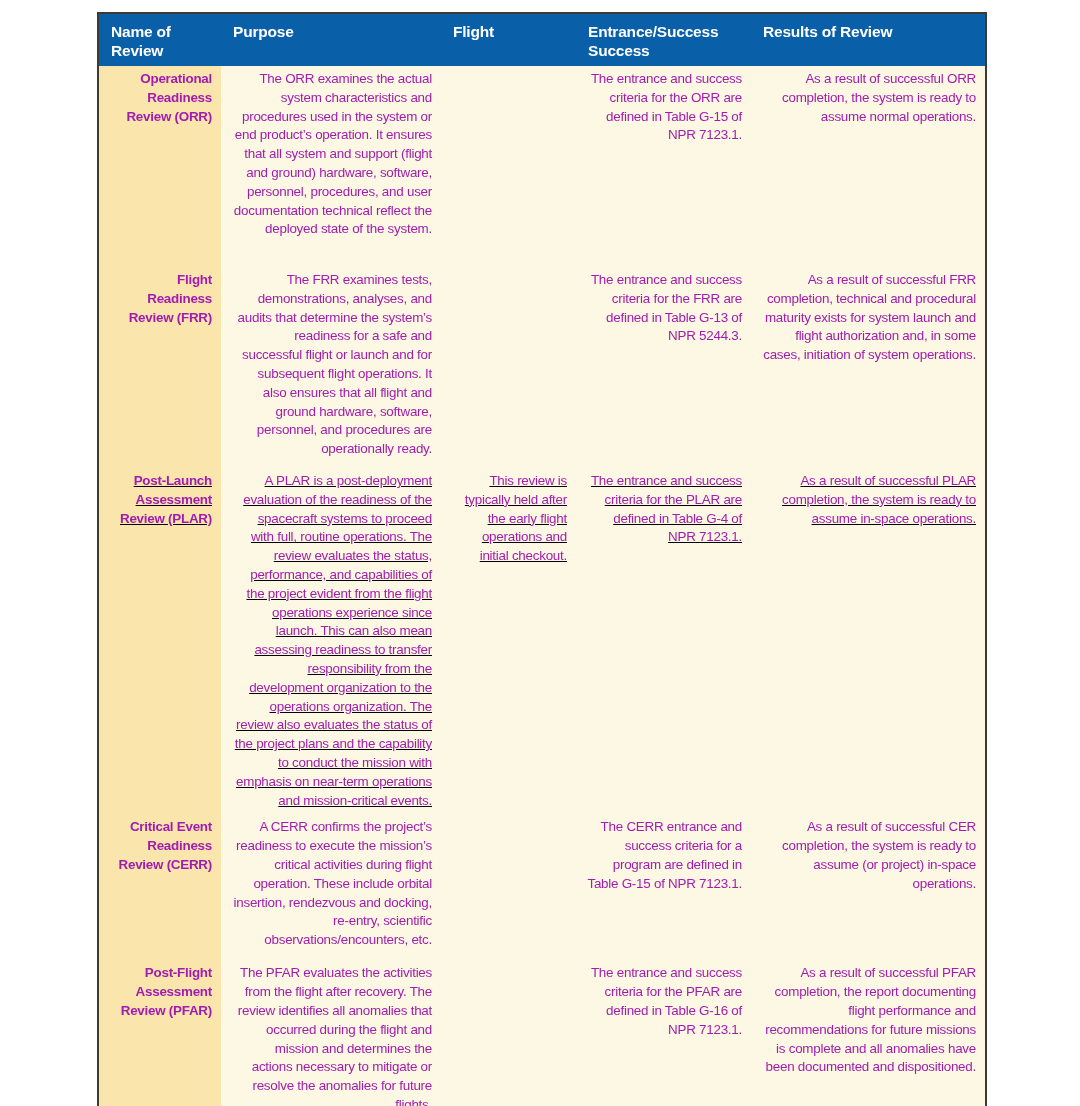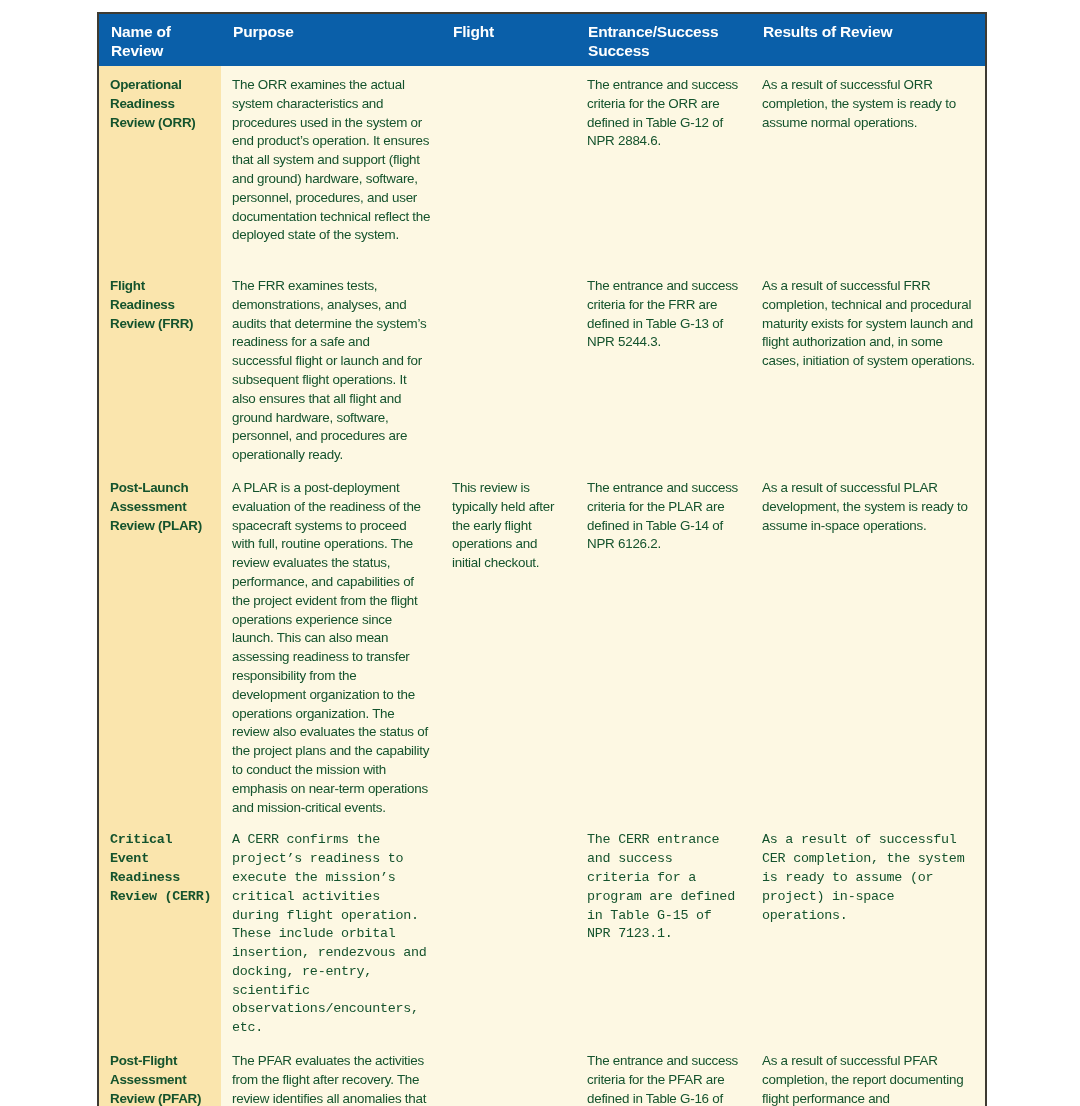--- a/index.html
+++ b/index.html
@@ -47,43 +47,43 @@
     letter-spacing: -0.2px;
     border-left: 2px solid #164a80;
     height: 50px;
     box-sizing: border-box;
     margin-top: 38px;
   }
   thead th:first-child { border-left: 0; }
 
   tbody td {
     vertical-align: top;
-    text-align: left;
+    text-align: right;
     font-size: 13.4px;
     line-height: 18.8px;
     letter-spacing: -0.25px;
-    color: #14532d;
-    padding: 10px 9px 4px 11px;
+    color: #a21caf;
+    padding: 4px 9px 4px 11px;
     box-sizing: border-box;
     overflow: hidden;
     background: #fdf8e3;
     border-left: 1px solid #847c6b;
     border-top: 2px solid #44413a;
   }
   tbody td:first-child { border-left: 0; }
   tbody tr:first-child td { border-top: 0; }
 
   tbody td.name-cell {
     background: #fae5ad;
     font-weight: bold;
   }
   tr.row-orr  { height: 201px; }
   tr.row-frr  { height: 201px; }
-  tr.row-plar { height: 334px; }
-  tr.row-cerr { height: 146px; font-family: Liberation Mono, monospace; }
+  tr.row-plar { height: 334px; text-decoration: underline; }
+  tr.row-cerr { height: 146px; }
   tr.row-pfar { height: 144px; }
 </style>
 </head>
 <body>
 
 <div class="table-wrap">
   <table class="review-table">
     <colgroup>
       <col class="c-name">
         <col class="c-purpose">
@@ -98,36 +98,36 @@
         <th>Flight</th>
         <th>Entrance/Success Success</th>
         <th>Results of Review</th>
       </tr>
     </thead>
     <tbody>
       <tr class="row-orr">
         <td class="name-cell">Operational Readiness Review (ORR)</td>
         <td>The ORR examines the actual system characteristics and procedures used in the system or end product’s operation. It ensures that all system and support (flight and ground) hardware, software, personnel, procedures, and user documentation technical reflect the deployed state of the system.</td>
         <td></td>
-        <td>The entrance and success criteria for the ORR are defined in Table G-12 of NPR 2884.6.</td>
+        <td>The entrance and success criteria for the ORR are defined in Table G-15 of NPR 7123.1.</td>
         <td>As a result of successful ORR completion, the system is ready to assume normal operations.</td>
       </tr>
       <tr class="row-frr">
         <td class="name-cell">Flight Readiness Review (FRR)</td>
         <td>The FRR examines tests, demonstrations, analyses, and audits that determine the system’s readiness for a safe and successful flight or launch and for subsequent flight operations. It also ensures that all flight and ground hardware, software, personnel, and procedures are operationally ready.</td>
         <td></td>
         <td>The entrance and success criteria for the FRR are defined in Table G-13 of NPR 5244.3.</td>
         <td>As a result of successful FRR completion, technical and procedural maturity exists for system launch and flight authorization and, in some cases, initiation of system operations.</td>
       </tr>
       <tr class="row-plar">
         <td class="name-cell">Post-Launch Assessment Review (PLAR)</td>
         <td>A PLAR is a post-deployment evaluation of the readiness of the spacecraft systems to proceed with full, routine operations. The review evaluates the status, performance, and capabilities of the project evident from the flight operations experience since launch. This can also mean assessing readiness to transfer responsibility from the development organization to the operations organization. The review also evaluates the status of the project plans and the capability to conduct the mission with emphasis on near-term operations and mission-critical events.</td>
         <td>This review is typically held after the early flight operations and initial checkout.</td>
-        <td>The entrance and success criteria for the PLAR are defined in Table G-14 of NPR 6126.2.</td>
-        <td>As a result of successful PLAR development, the system is ready to assume in-space operations.</td>
+        <td>The entrance and success criteria for the PLAR are defined in Table G-4 of NPR 7123.1.</td>
+        <td>As a result of successful PLAR completion, the system is ready to assume in-space operations.</td>
       </tr>
       <tr class="row-cerr">
         <td class="name-cell">Critical Event Readiness Review (CERR)</td>
         <td>A CERR confirms the project’s readiness to execute the mission’s critical activities during flight operation. These include orbital insertion, rendezvous and docking, re-entry, scientific observations/encounters, etc.</td>
         <td></td>
         <td>The CERR entrance and success criteria for a program are defined in Table G-15 of NPR 7123.1.</td>
         <td>As a result of successful CER completion, the system is ready to assume (or project) in-space operations.</td>
       </tr>
       <tr class="row-pfar">
         <td class="name-cell">Post-Flight Assessment Review (PFAR)</td>

